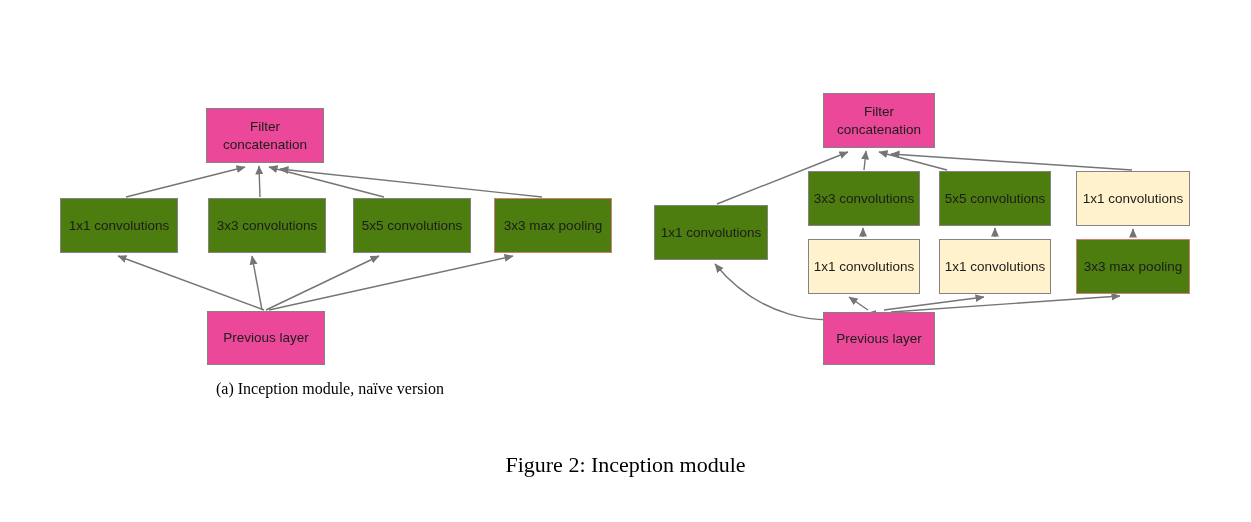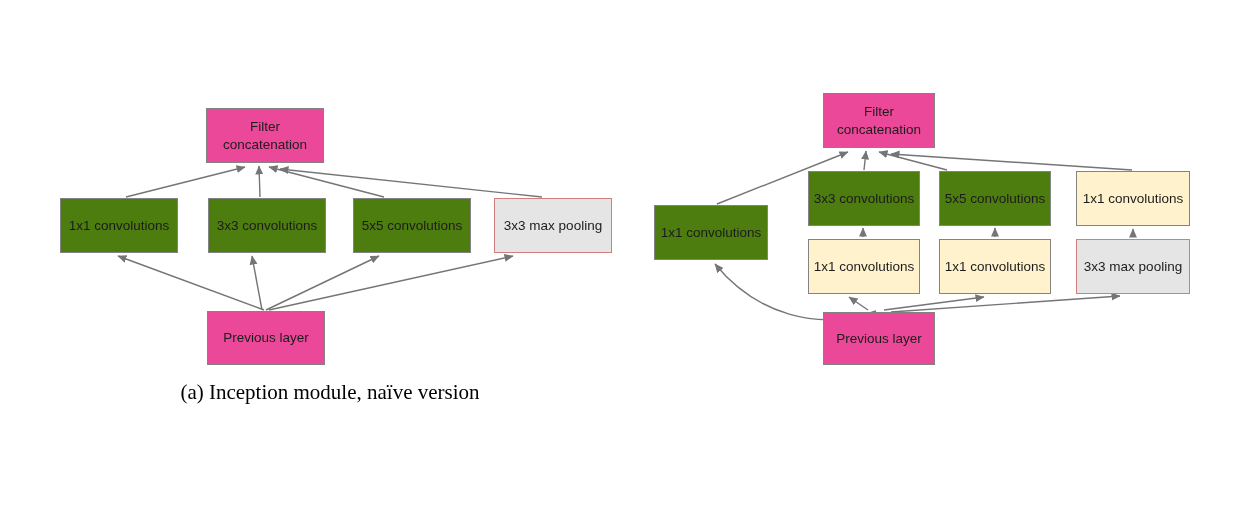--- a/index.html
+++ b/index.html
@@ -10,24 +10,24 @@
   .arrows{position:absolute;left:0;top:0;}
   .node{
     position:absolute;box-sizing:border-box;
     display:flex;align-items:center;justify-content:center;text-align:center;
     font-size:13.5px;line-height:1.3;color:#1c1c1c;
     border:1.5px solid #838383;padding:0 4px;
   }
   .green {background:#ec4899;}
   .blue  {background:#4d7c0f;}
   .yellow{background:#fff2cc;}
-  .red   {background:#e5e5e5;border-color:#d07e7e;}
+  .red   {background:#4d7c0f;border-color:#d07e7e;}
   .caption{
     position:absolute;text-align:center;color:#000000;
-    font-family:"Liberation Serif", serif;font-size:21px;
+    font-family:"Liberation Serif", serif;font-size:16px;
   }
   .figcap{
     position:absolute;text-align:center;color:#000000;
     font-family:"Liberation Serif", serif;font-size:22px;
   }
   
   .a-filter {left:206px;top:108px;width:118px;height:55px;}
   .a-conv1  {left:60px; top:198px;width:118px;height:55px;}
   .a-conv3  {left:208px;top:198px;width:118px;height:55px;}
   .a-conv5  {left:353px;top:198px;width:118px;height:55px;}
@@ -98,14 +98,15 @@
   <div class="node blue b-conv1L">1x1 convolutions</div>
   <div class="node blue b-conv3">3x3 convolutions</div>
   <div class="node blue b-conv5">5x5 convolutions</div>
   <div class="node yellow b-conv1R">1x1 convolutions</div>
   <div class="node yellow b-conv1M1">1x1 convolutions</div>
   <div class="node yellow b-conv1M2">1x1 convolutions</div>
   <div class="node red b-pool">3x3 max pooling</div>
   <div class="node green b-prev">Previous layer</div>
 
   <div class="caption cap-a">(a) Inception module, naïve version</div>
+  <div class="figcap cap-fig">Figure 2: Inception module</div>
 
 </div>
 
 </body></html>

